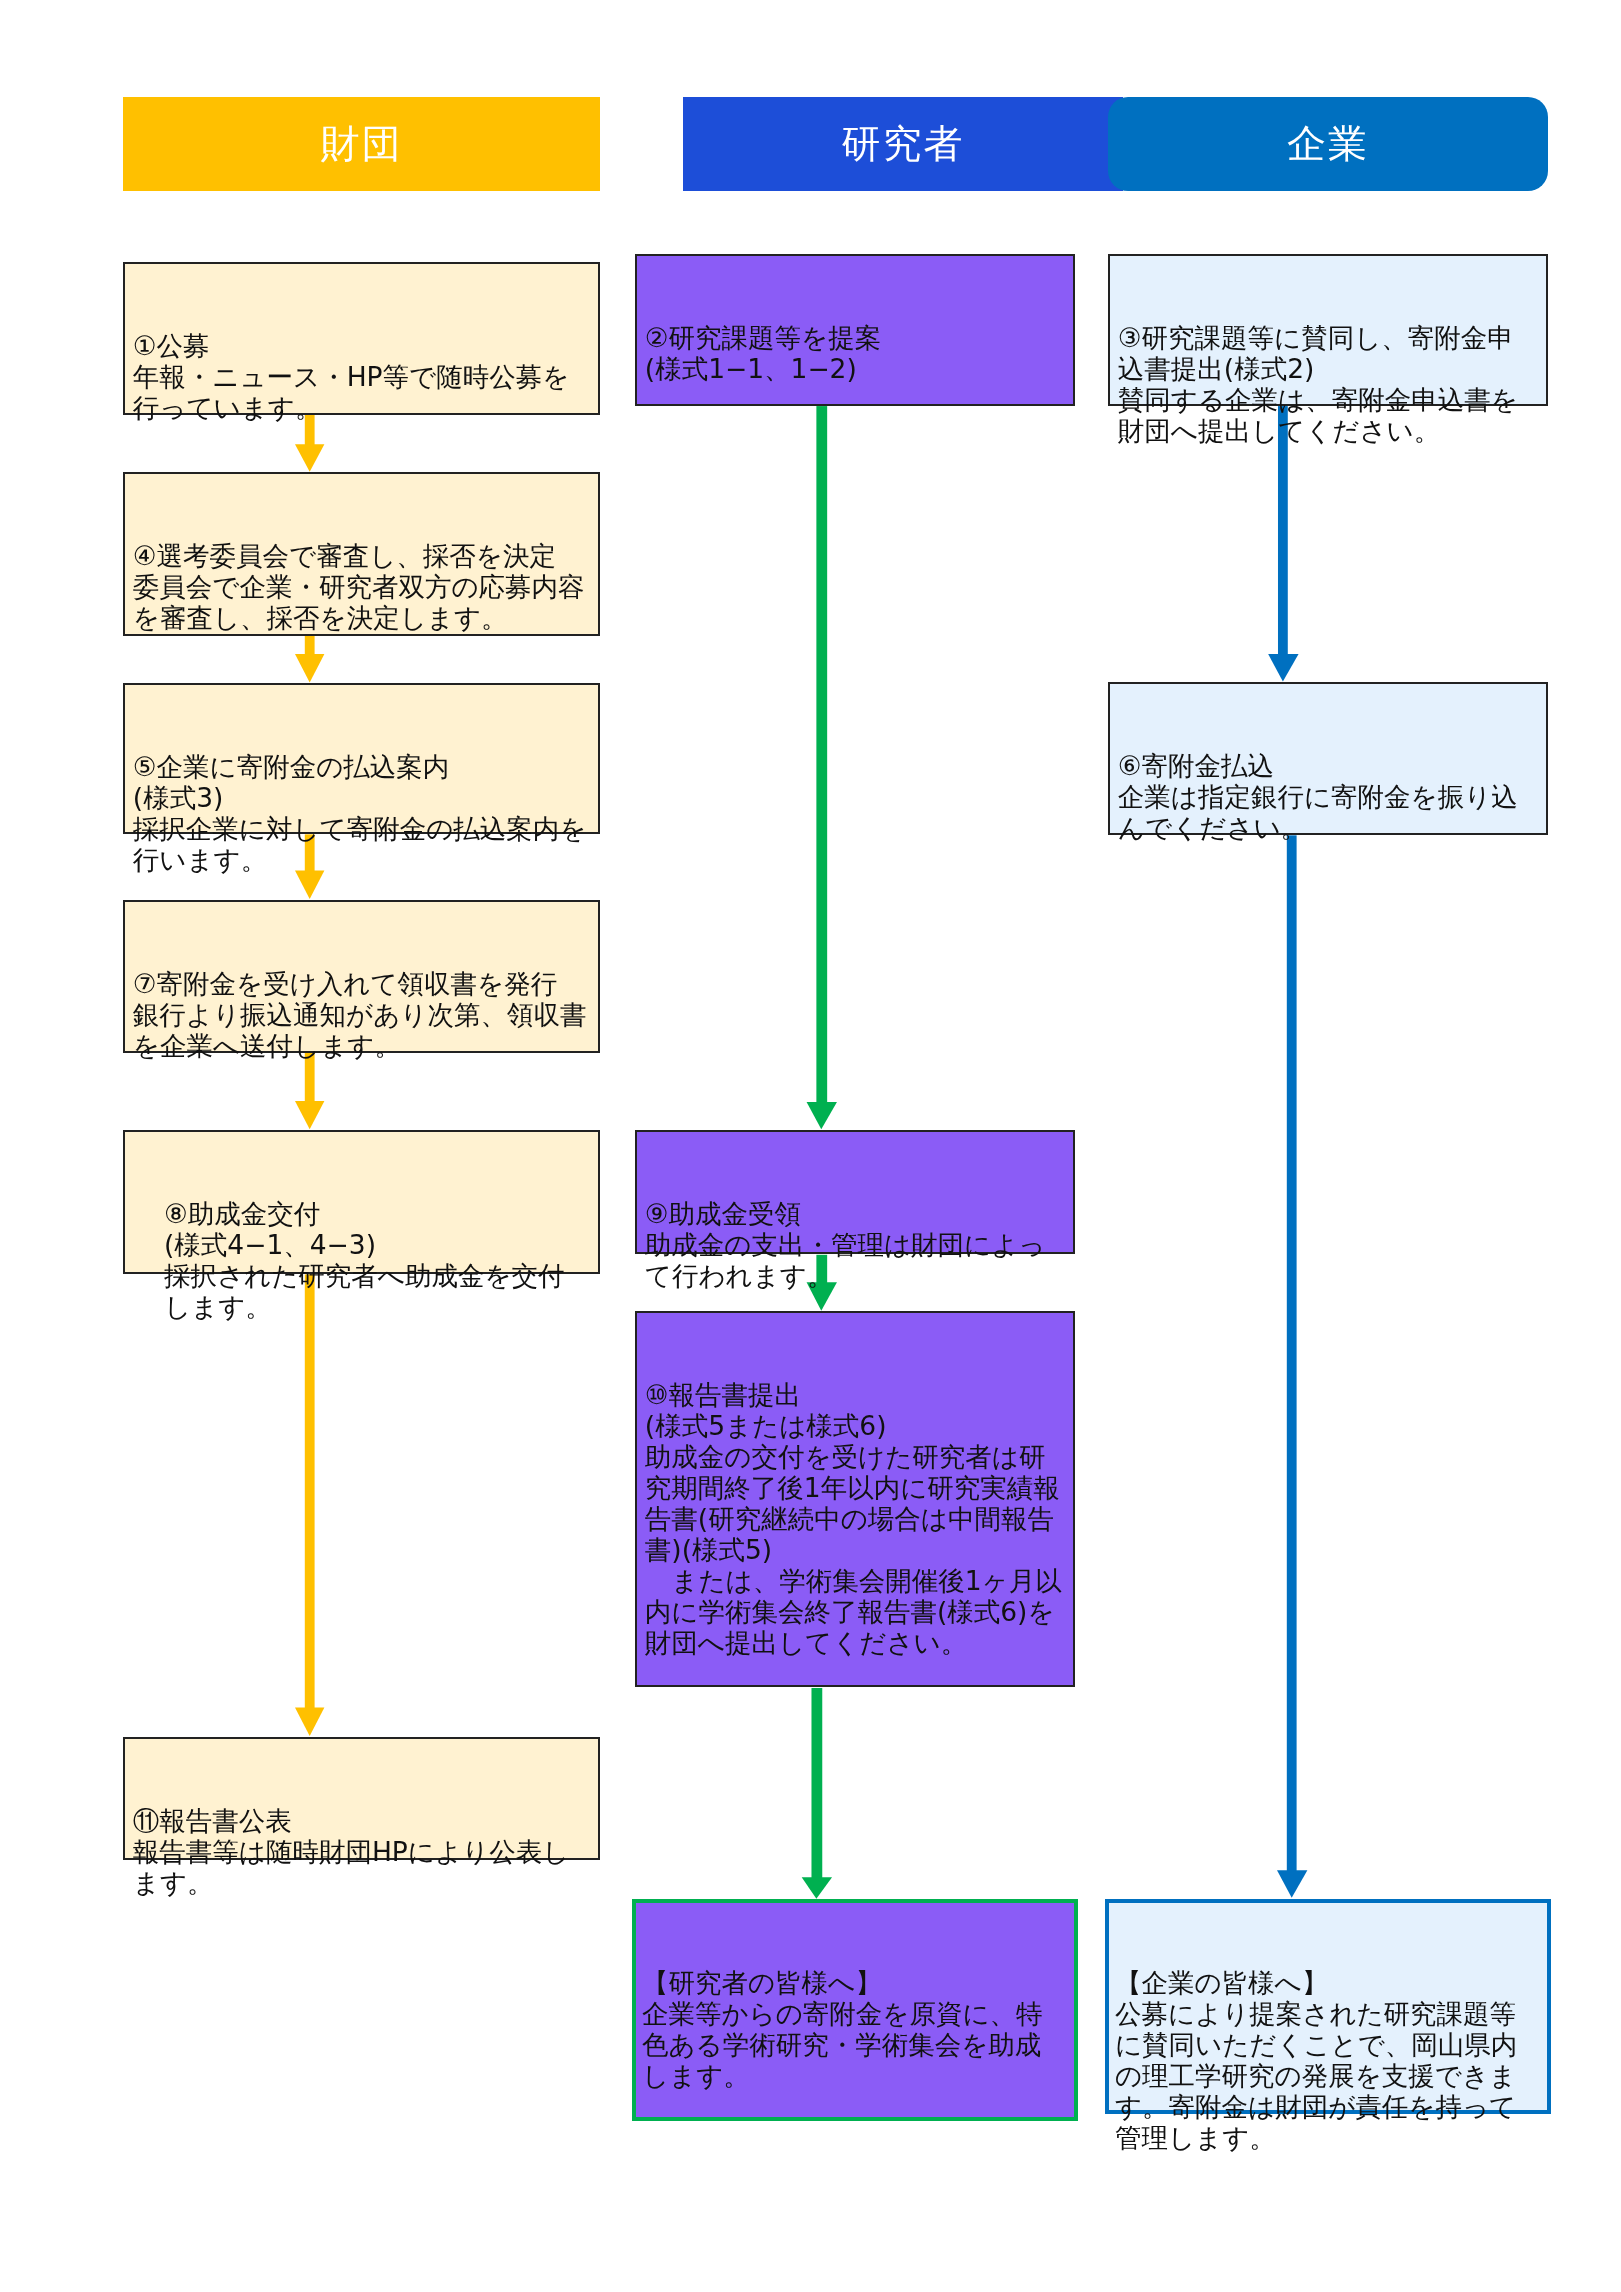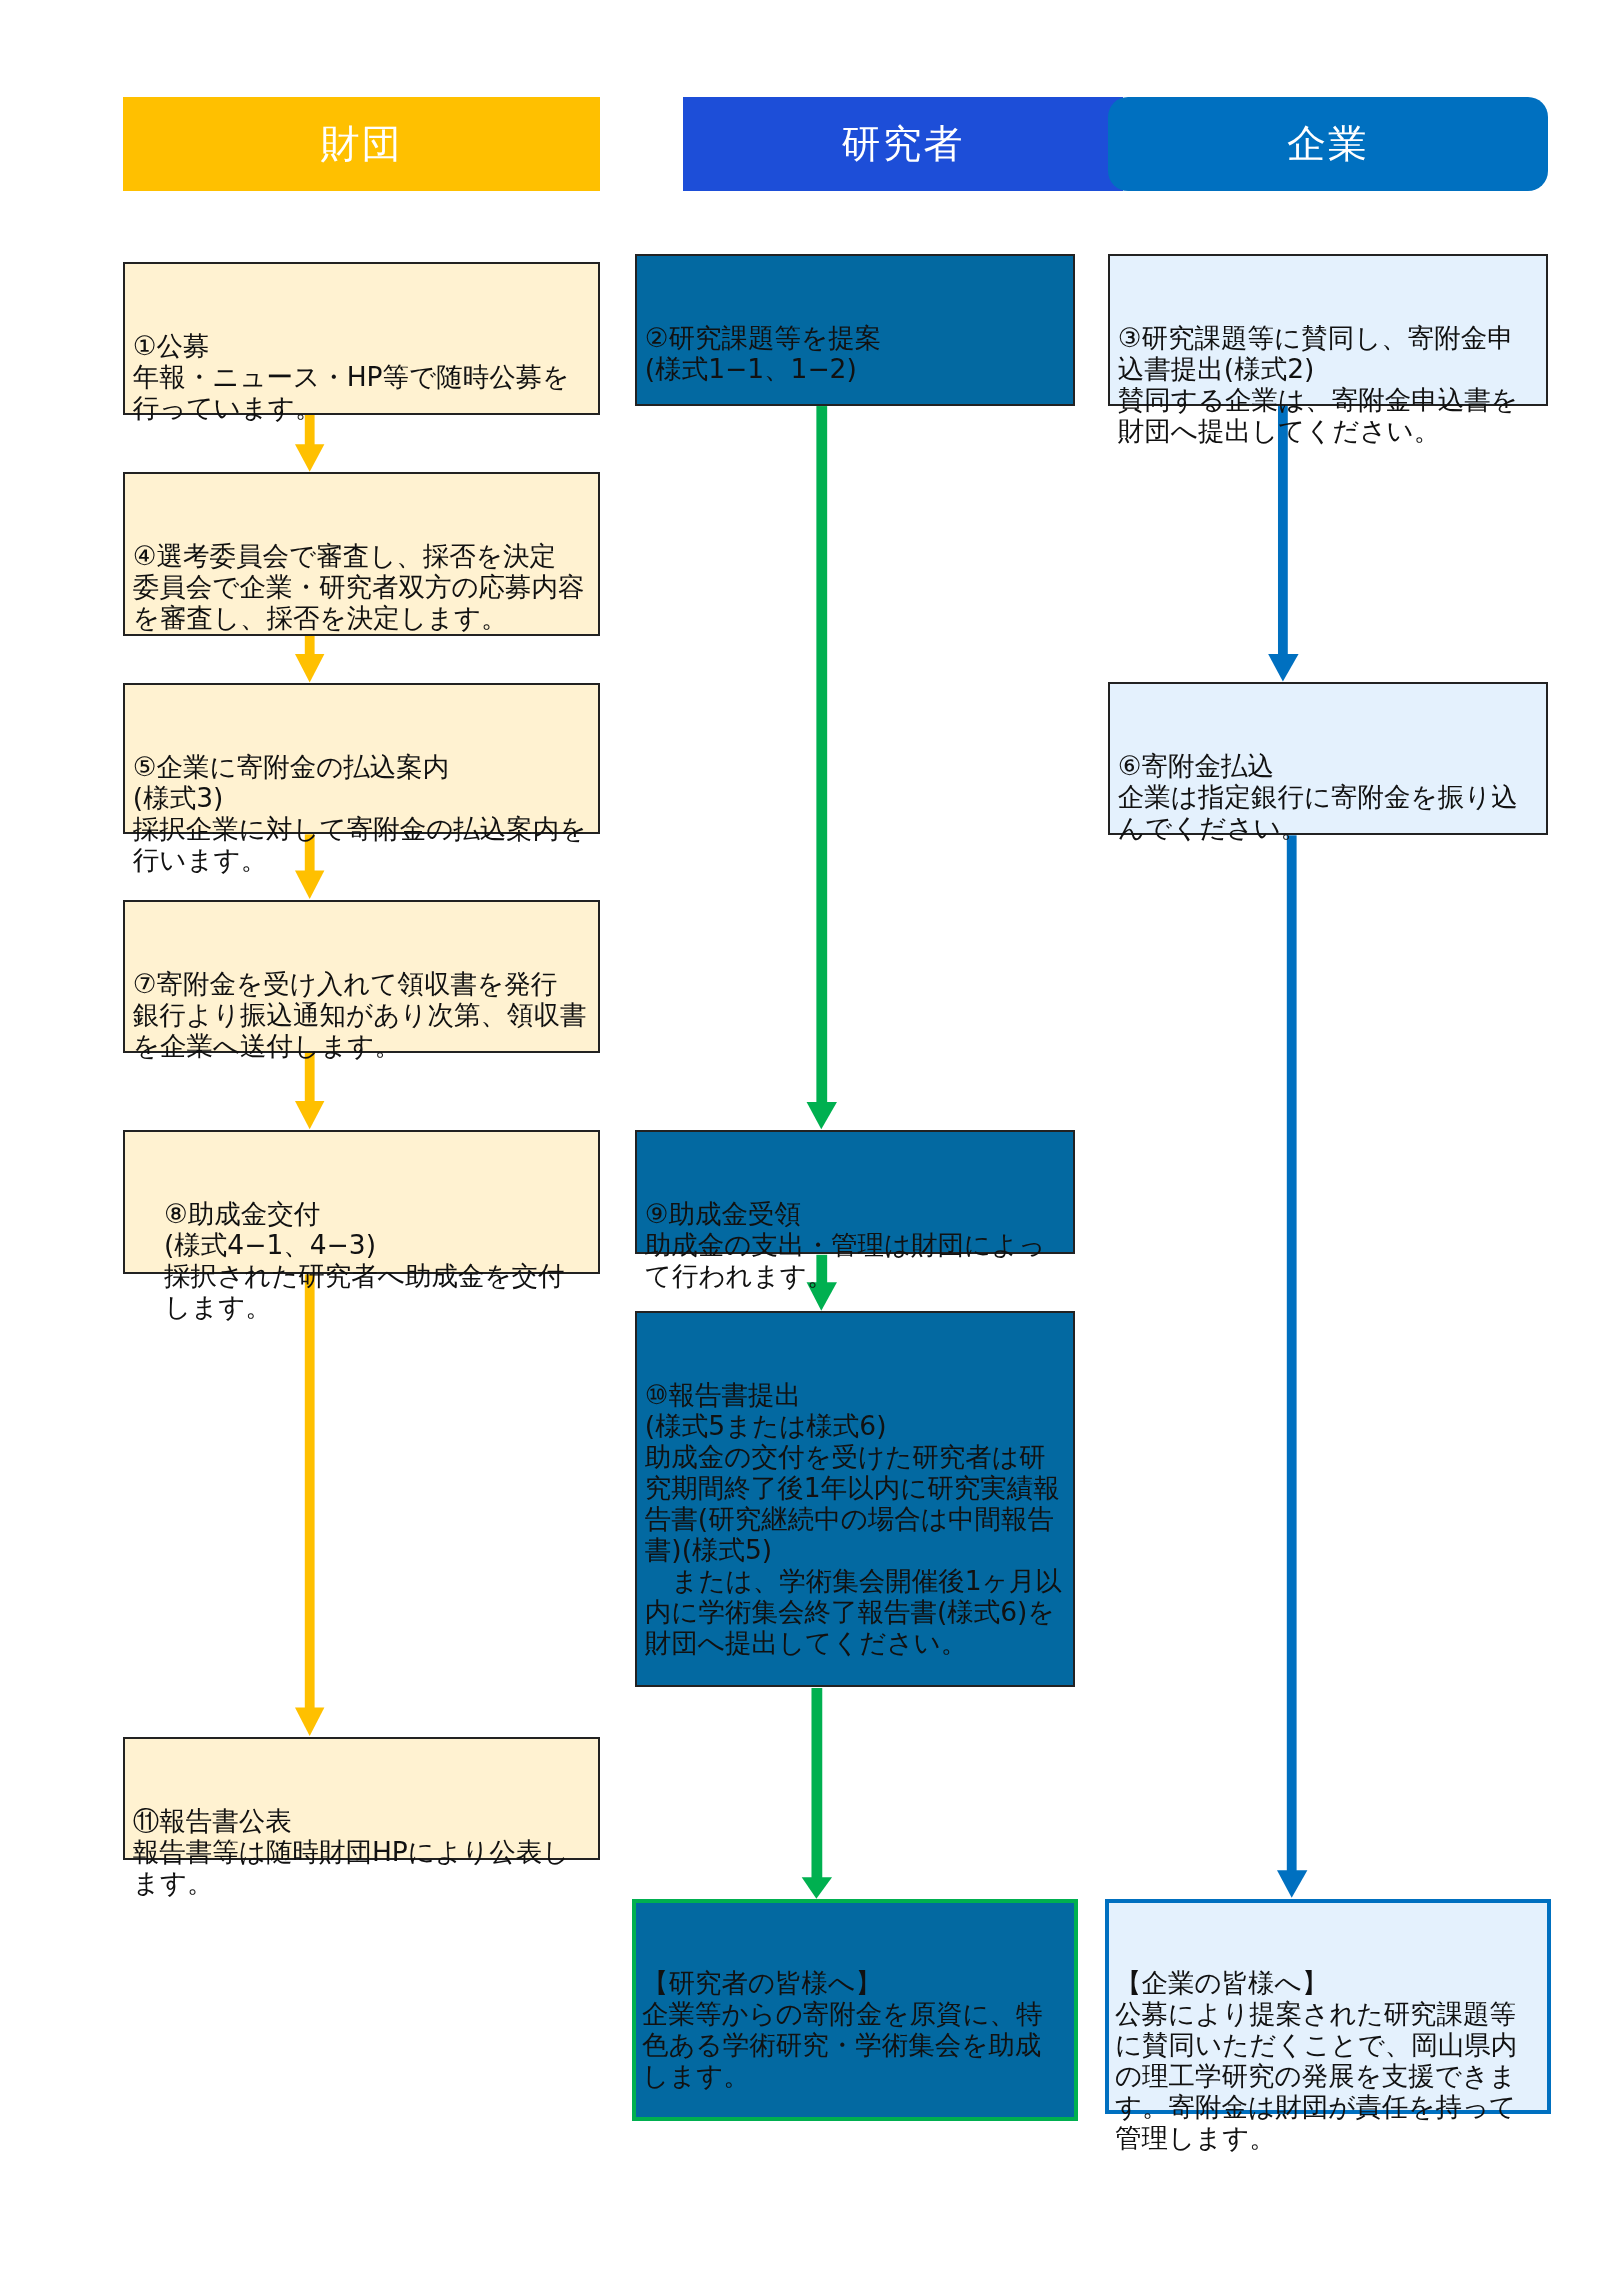--- a/index.html
+++ b/index.html
@@ -5,21 +5,21 @@
   html, body { margin:0; padding:0; background:#ffffff; }
   body { width:1621px; height:2293px; position:relative; overflow:hidden;
          font-family:"DejaVu Sans","Liberation Sans",sans-serif; }
   .hdr { position:absolute; top:97px; height:94px; color:#ffffff;
          display:flex; align-items:center; justify-content:center;
          font-size:39px; letter-spacing:2px; }
   .box { position:absolute; box-sizing:border-box; border:2px solid #222;
          padding:3.9px 7.8px; font-size:26.5px; line-height:31px; color:#111;
          white-space:pre-wrap; word-break:break-all; }
   .f { background:#fff2d1; }
-  .r { background:#0369a1; }
+  .r { background:#8b5cf6; }
   .c { background:#e4f1fd; }
   .bigG { border:4.9px solid #00b050; }
   .bigB { border:4.9px solid #0070c0; }
   .box span { display:block; }
   svg.arrows { position:absolute; left:0; top:0; }
 </style>
 </head>
 <body>
 
 <div class="hdr" style="left:123px;width:477px;background:#ffc000;">

